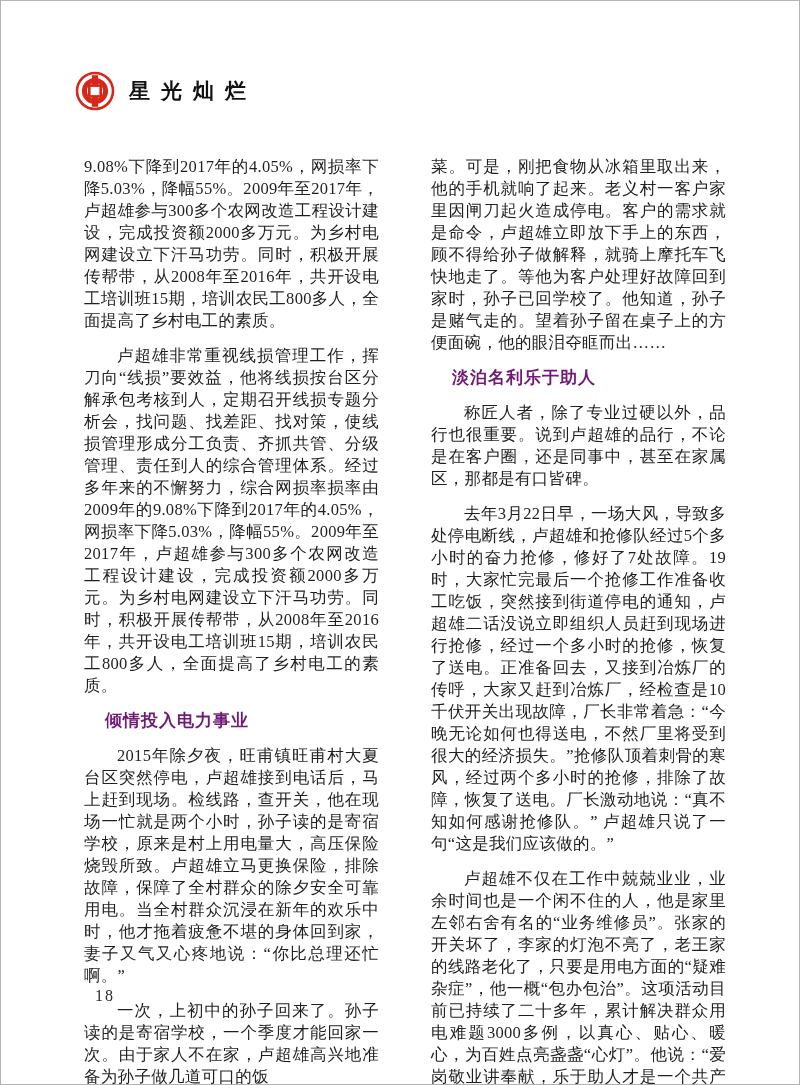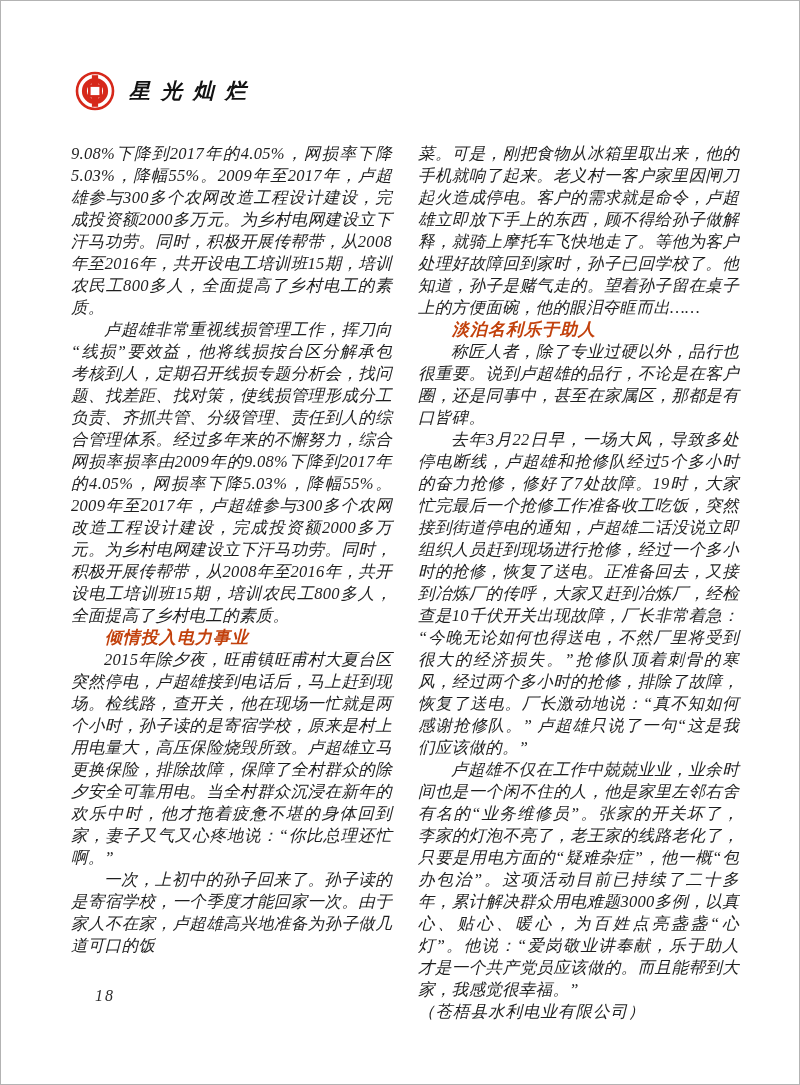--- a/index.html
+++ b/index.html
@@ -9,21 +9,20 @@
     font-family:"Liberation Serif","DejaVu Serif",serif;
     color:#1f1f1f;
     position:relative;
     overflow:hidden;
   }
   .page{
     position:absolute; inset:0;
     border:1px solid #b3b3b3;
     background:#fff;
     box-sizing:border-box;
-    font-style:italic;
   }
   
   .header{
     position:absolute; left:74px; top:70px;
     display:flex; align-items:center; gap:14px;
   }
   .logo{ width:40px; height:40px; display:block; }
   .brand{
     font-size:21px; font-weight:bold;
     letter-spacing:11px; color:#121212;
@@ -32,28 +31,28 @@
   }
   
   .column{
     position:absolute; top:142px; width:321px;
     font-size:16.5px; line-height:22px;
     text-align:justify; text-justify:inter-ideograph;
     letter-spacing:0.3px;
   }
   .col-left{ left:70px; }
   .col-right{ left:417px; }
-  .column p{ margin:0; }
+  .column p{ margin:13px; }
   .indent{ text-indent:2em; }
   .noindent{ text-indent:0; }
   .sec-heading{
     margin:0; font-size:17px; line-height:22px;
     font-weight:bold;
     font-family:"Liberation Sans","DejaVu Sans",sans-serif;
-    text-indent:2em; color:#c2410c; letter-spacing:1px;
+    text-indent:2em; color:#701a75; letter-spacing:1px;
   }
   .signature{
     text-indent:0;
     letter-spacing:1px;
   }
   
   .page-number{
     position:absolute; left:74px; top:986px;
     font-size:16px; color:#2b2b2b; letter-spacing:2px;margin-left:20px;
   }

